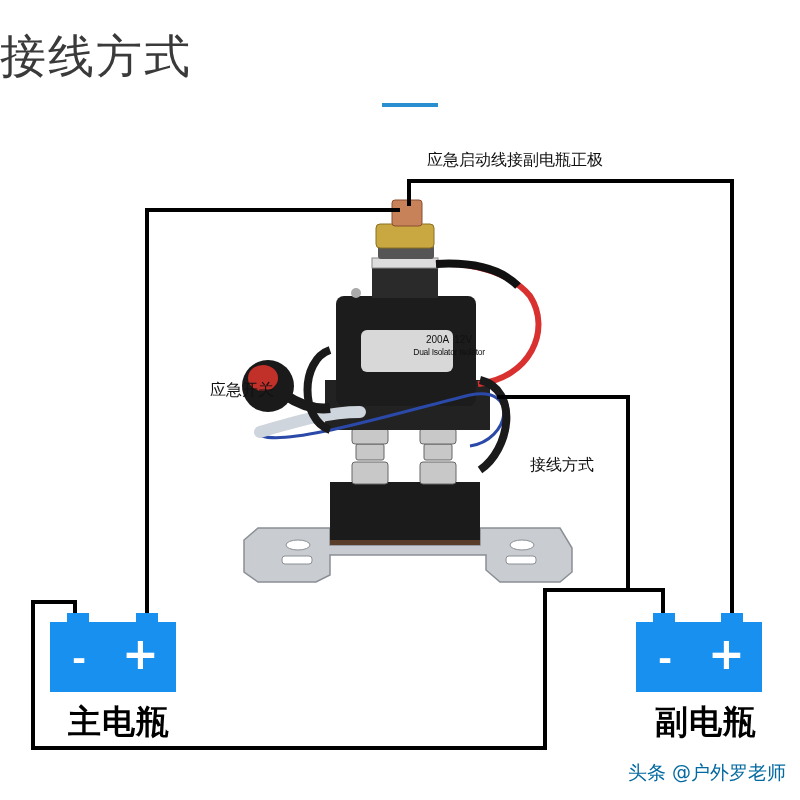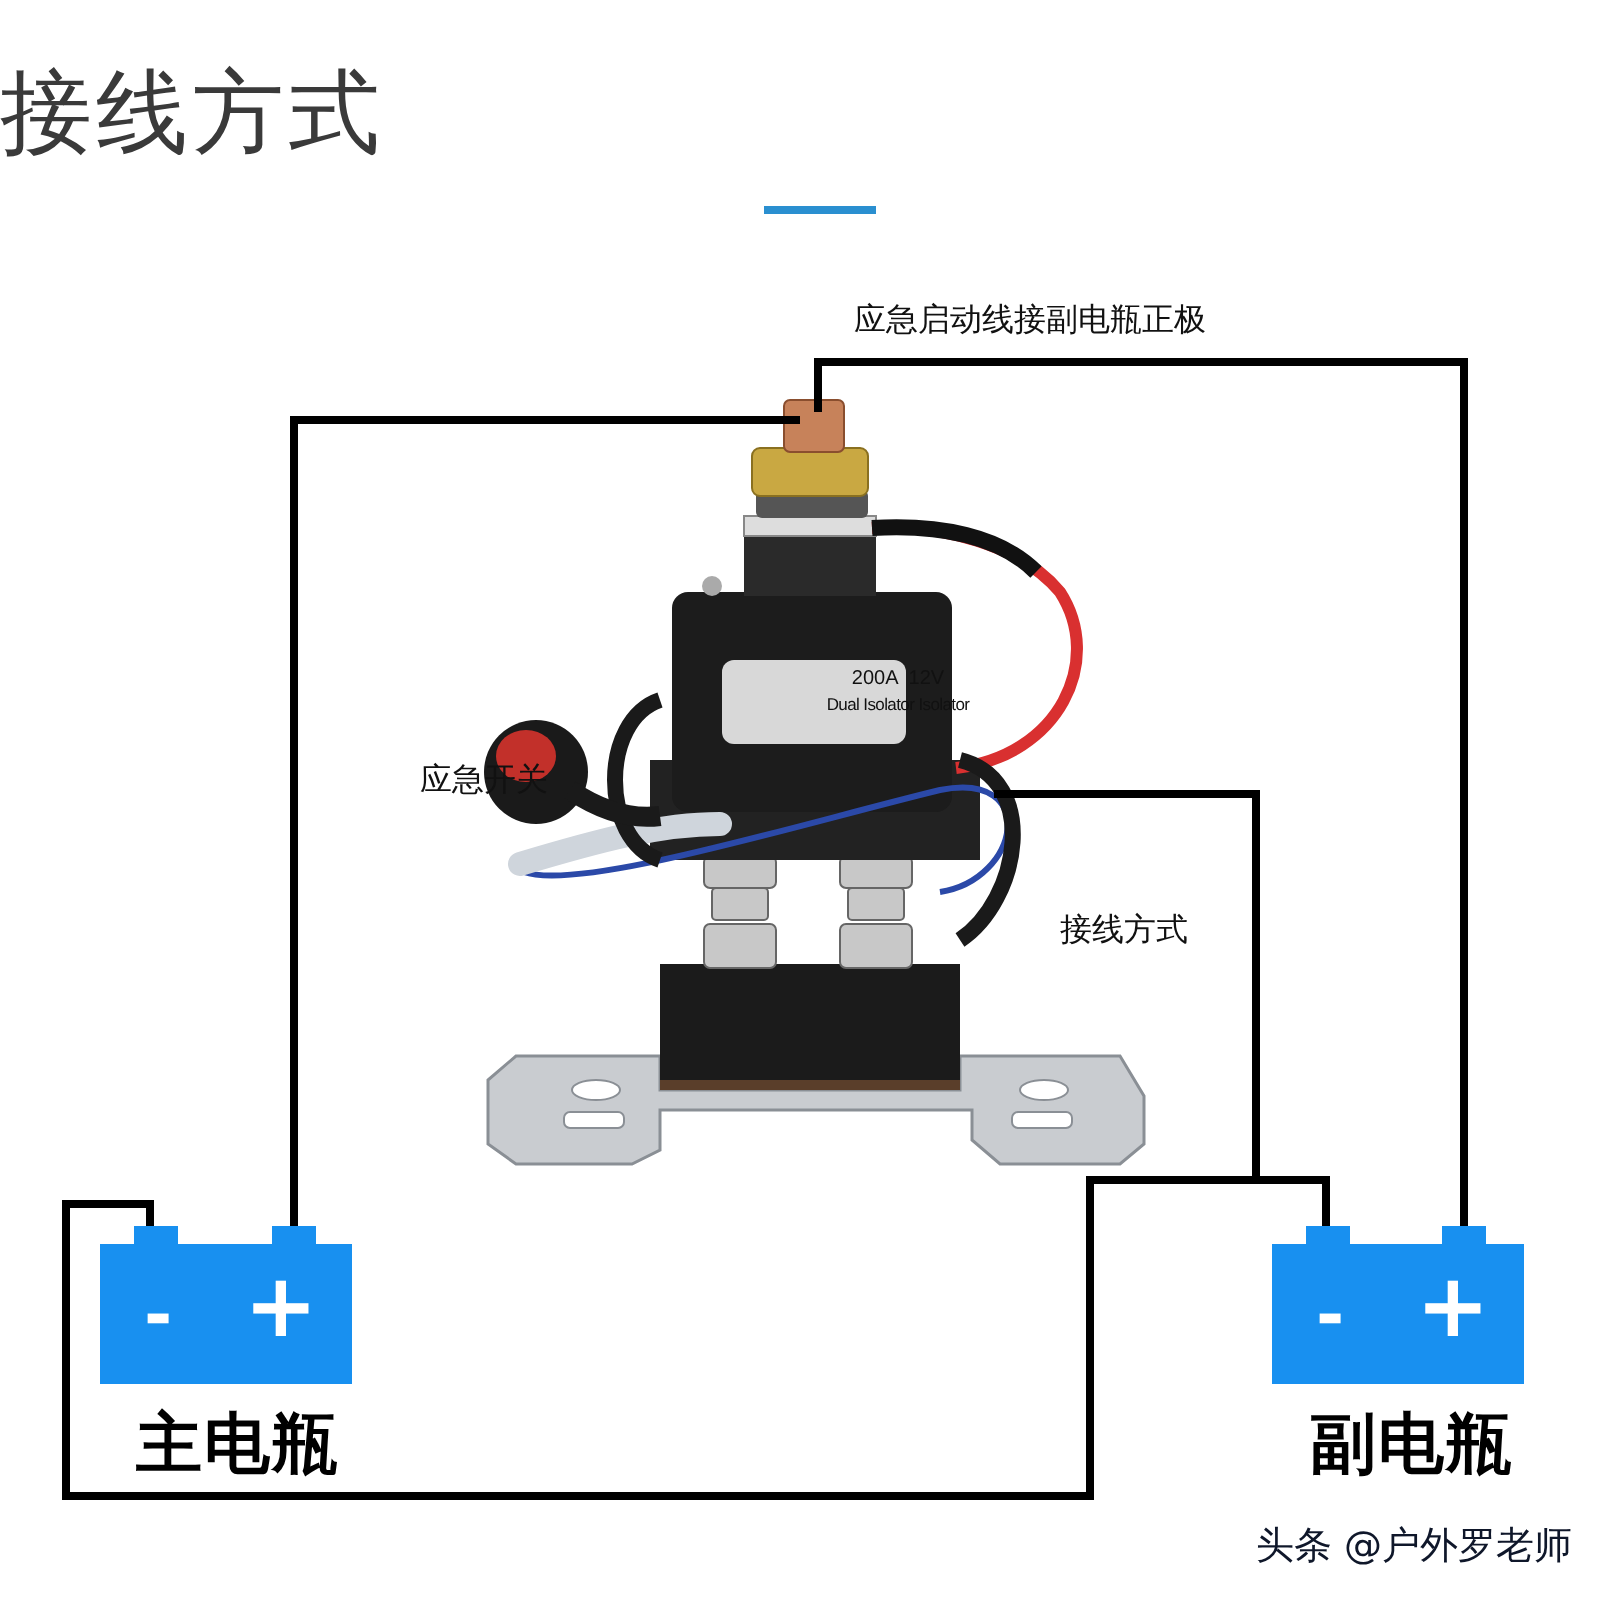--- a/index.html
+++ b/index.html
@@ -4,21 +4,21 @@
 <style>
   html, body { margin: 0; padding: 0; background: #ffffff; }
   body { width: 800px; height: 800px; position: relative; overflow: hidden;
          font-family: "DejaVu Sans", "Liberation Sans", sans-serif; }
   .abs { position: absolute; }
   .title { left: 0; width: 800px; top: 26px; text-align: left; font-size: 46px;
            color: #3a3a3a; font-weight: 300; letter-spacing: 2px; }
   .title-bar { left: 382px; top: 103px; width: 56px; height: 4px; background: #2a8fd0; }
   .label { font-size: 16px; color: #111; white-space: nowrap; }
   .batt-name { font-size: 33px; font-weight: bold; color: #000; white-space: nowrap; letter-spacing: 1px; }
-  .watermark { font-size: 19px; color: #0f172a; white-space: nowrap; right: 14px; top: 760px; }
+  .watermark { font-size: 19px; color: #0369a1; white-space: nowrap; right: 14px; top: 760px; }
   svg.layer { position: absolute; left: 0; top: 0; }
   .battery { position: absolute; width: 126px; height: 70px; background: #1890f0; }
   .battery .term { position: absolute; top: -9px; width: 22px; height: 10px; background: #1890f0; }
   .battery .sym { position: absolute; color: #fff; font-weight: bold; font-family: "DejaVu Sans", sans-serif; }
   .battery .minus { left: 22px; top: 16px; font-size: 34px; }
   .battery .plus { left: 72px; top: 6px; font-size: 44px; }
 </style>
 </head>
 <body>
 

